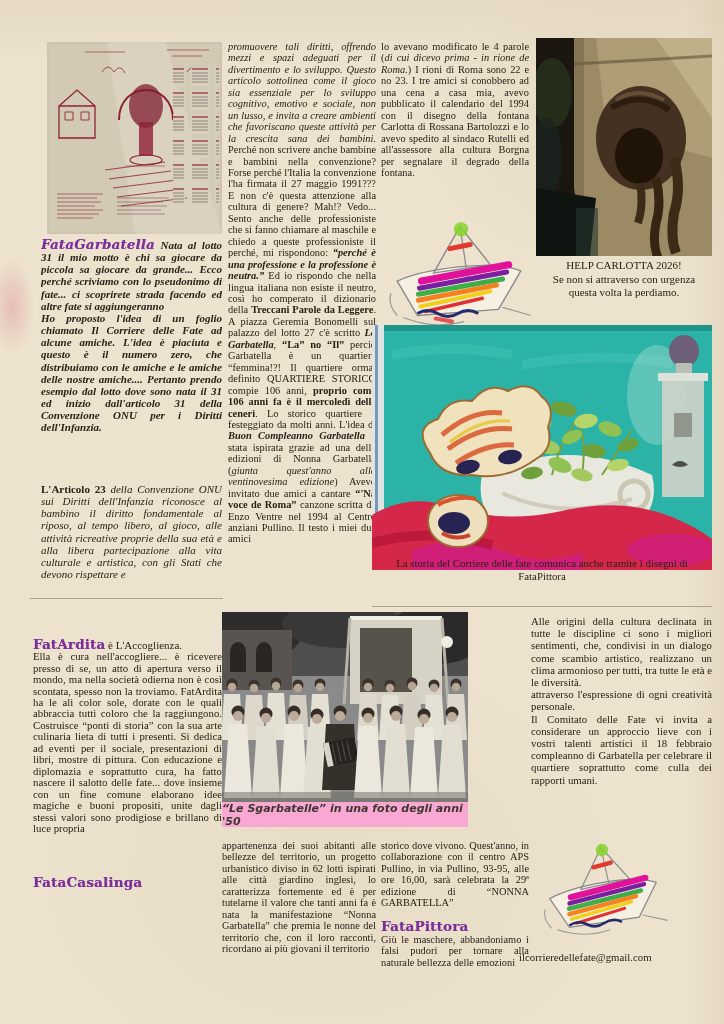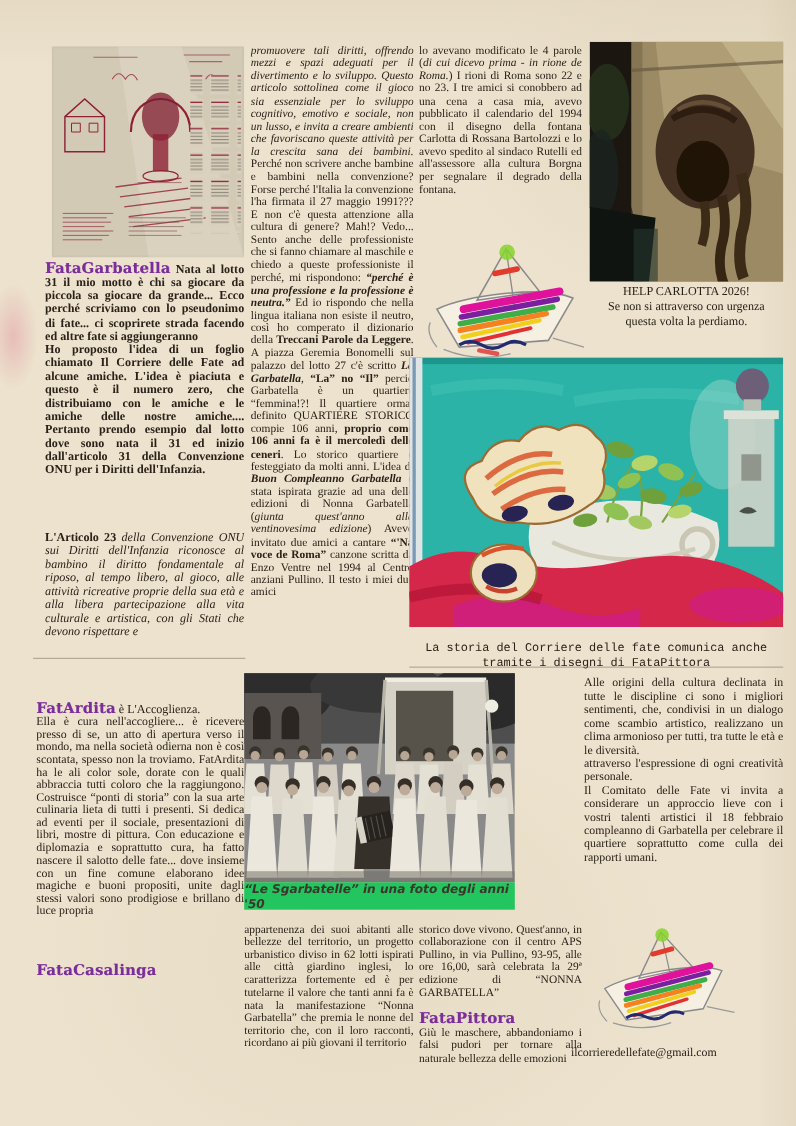--- a/index.html
+++ b/index.html
@@ -21,21 +21,21 @@
   .seg-b{font-weight:bold;}
   .seg-i{font-style:italic;}
   .seg-bi{font-weight:bold;font-style:italic;}
   .seg-h{color:#7b2d9b;font-weight:bold;font-size:1.22em;letter-spacing:.2px;
          font-family:"DejaVu Serif",serif;text-shadow:.4px .4px .2px rgba(122,45,155,.5);}
   .fairy{color:#7b2d9b;font-weight:bold;font-size:13.5px;letter-spacing:.2px;
          font-family:"DejaVu Serif",serif;text-shadow:.4px .4px .2px rgba(122,45,155,.5);}
   .divider{height:1px;background:#8f8270;opacity:.65;}
   .fcap{font-size:11px;line-height:13.5px;text-align:center;}
   .pcap{font-size:10.8px;line-height:13px;text-align:center;}
-  .photo-strip{height:25px;background:#22c55e;display:flex;align-items:center;justify-content:center;
+  .photo-strip{height:25px;background:#f9a8d4;display:flex;align-items:center;justify-content:center;
     font-family:"DejaVu Sans",sans-serif;font-style:italic;font-weight:bold;font-size:11px;color:#3c362c;}
   .email{font-size:10.8px;color:#2a2119;}
   .clip{overflow:hidden;}
 </style>
 </head>
 <body>
 
 <div class="page">
   <div class="tex"></div>
   <div class="smudge"></div>
@@ -59,21 +59,21 @@
     <ellipse cx="99" cy="64" rx="17" ry="22" fill="#7e1c30" opacity="0.75"></ellipse>
     <rect x="92" y="80" width="14" height="34" fill="#8e2136" opacity="0.8"></rect>
     <ellipse cx="99" cy="118" rx="16" ry="5" fill="none" stroke="#8e2136" stroke-width="1.1"></ellipse>
     <path d="M58,128 L118,120 M62,137 L124,129 M66,146 L130,138 M70,155 L136,147 M74,164 L140,156" stroke="#8e2136" stroke-width="1.2" fill="none" opacity="0.8"></path>
     <path d="M78,124 h40" stroke="#8e2136" stroke-width="0.7" opacity="0.7"></path>
     <rect x="126" y="26" width="46" height="144" fill="url(#cal)"></rect>
     <path d="M10,152 h46 M10,156 h40 M10,160 h44 M10,164 h38 M10,168 h46 M10,172 h42 M10,176 h36" stroke="#8e2136" stroke-width="0.8" opacity="0.75" fill="none"></path>
     <path d="M70,156 h52 M70,160 h46 M70,164 h50 M70,168 h44 M70,172 h48" stroke="#7a4a50" stroke-width="0.8" opacity="0.7" fill="none"></path>
   </svg>
 
-  <div class="abs fs1 clip" style="left:41px;top:238px;width:181px;height:242px;">
+  <div class="abs fs1 clip" style="left:41px;top:238px;width:181px;height:242px;font-style:italic;">
     <p><span class="seg-h">FataGarbatella</span><span class="seg-b"> Nata al lotto 31 il mio motto è chi sa giocare da piccola sa giocare da grande... Ecco perché scriviamo con lo pseudonimo di fate... ci scoprirete strada facendo ed altre fate si aggiungeranno</span></p>
     <p><span class="seg-b">Ho proposto l'idea di un foglio chiamato Il Corriere delle Fate ad alcune amiche. L'idea è piaciuta e questo è il numero zero, che distribuiamo con le amiche e le amiche delle nostre amiche.... Pertanto prendo esempio dal lotto dove sono nata il 31 ed inizio dall'articolo 31 della Convenzione ONU per i Diritti dell'Infanzia.</span></p>
   </div>
   <div class="abs fs1 clip" style="left:41px;top:483px;width:181px;height:112px;">
     <p><span class="seg-b">L'Articolo 23 </span><span class="seg-i">della Convenzione ONU sui Diritti dell'Infanzia riconosce al bambino il diritto fondamentale al riposo, al tempo libero, al gioco, alle attività ricreative proprie della sua età e alla libera partecipazione alla vita culturale e artistica, con gli Stati che devono rispettare e</span></p>
   </div>
   <div class="abs divider" style="left:30px;top:598px;width:193px;"></div>
   <div class="abs fs1 clip" style="left:33px;top:638px;width:189px;height:266px;font-size:10.8px;">
     <p style="text-align:left;"><span class="seg-h">FatArdita</span><span class="seg-r"> è L'Accoglienza.</span></p>
     <p style="font-size:10.8px;line-height:11.45px;">Ella è cura nell'accogliere... è ricevere presso di se, un atto di apertura verso il mondo, ma nella società odierna non è così scontata, spesso non la troviamo. FatArdita ha le ali color sole, dorate con le quali abbraccia tutti coloro che la raggiungono. Costruisce “ponti di storia” con la sua arte culinaria lieta di tutti i presenti. Si dedica ad eventi per il sociale, presentazioni di libri, mostre di pittura. Con educazione e diplomazia e soprattutto cura, ha fatto nascere il salotto delle fate... dove insieme con un fine comune elaborano idee magiche e buoni propositi, unite dagli stessi valori sono prodigiose e brillano di luce propria</p>
@@ -170,21 +170,21 @@
     <path d="M58,128 q-18,-26 8,-34 q10,-22 34,-18 q16,-20 36,-10 q22,-12 34,6 q14,10 6,30 q6,22 -12,32 q-30,22 -64,16 q-32,2 -42,-22 z" fill="#f0e2bd" stroke="#9c6a33" stroke-width="2"></path>
     <path d="M70,110 q30,-26 60,-22 M76,124 q32,-24 64,-20 M84,138 q30,-20 58,-18" stroke="#d9542b" stroke-width="5" fill="none" opacity="0.85"></path>
     <path d="M78,117 q30,-24 60,-21" stroke="#e8c93f" stroke-width="3" fill="none"></path>
     <ellipse cx="96" cy="142" rx="12" ry="7" fill="#272352" transform="rotate(-12 96 142)"></ellipse>
     <ellipse cx="138" cy="132" rx="12" ry="7" fill="#272352" transform="rotate(-10 138 132)"></ellipse>
     <ellipse cx="86" cy="196" rx="30" ry="26" fill="#efe0bd" stroke="#9c6a33" stroke-width="2"></ellipse>
     <path d="M66,180 q18,-10 38,-6" stroke="#d9542b" stroke-width="4" fill="none"></path>
     <ellipse cx="82" cy="198" rx="16" ry="11" fill="#272352"></ellipse>
     <path d="M70,208 q14,8 28,2" stroke="#c8432e" stroke-width="4" fill="none"></path>
   </svg>
-  <div class="abs pcap" style="left:372px;top:584px;width:340px;font-family:Liberation Mono, monospace;">La storia del Corriere delle fate comunica anche tramite i disegni di FataPittora</div>
+  <div class="abs pcap" style="left:372px;top:557px;width:340px;">La storia del Corriere delle fate comunica anche tramite i disegni di FataPittora</div>
 
   <div class="abs divider" style="left:372px;top:606px;width:340px;"></div>
 
   <div class="abs" style="left:222px;top:612px;width:246px;">
     <svg width="246" height="190" viewBox="0 0 246 190" style="display:block;">
       <rect width="246" height="190" fill="#8a8a8a"></rect>
       <rect width="246" height="64" fill="#4e4e4e"></rect>
       <ellipse cx="30" cy="20" rx="50" ry="30" fill="#2d2d2d"></ellipse>
       <ellipse cx="120" cy="12" rx="60" ry="24" fill="#383838"></ellipse>
       <ellipse cx="215" cy="22" rx="50" ry="30" fill="#2a2a2a"></ellipse>

